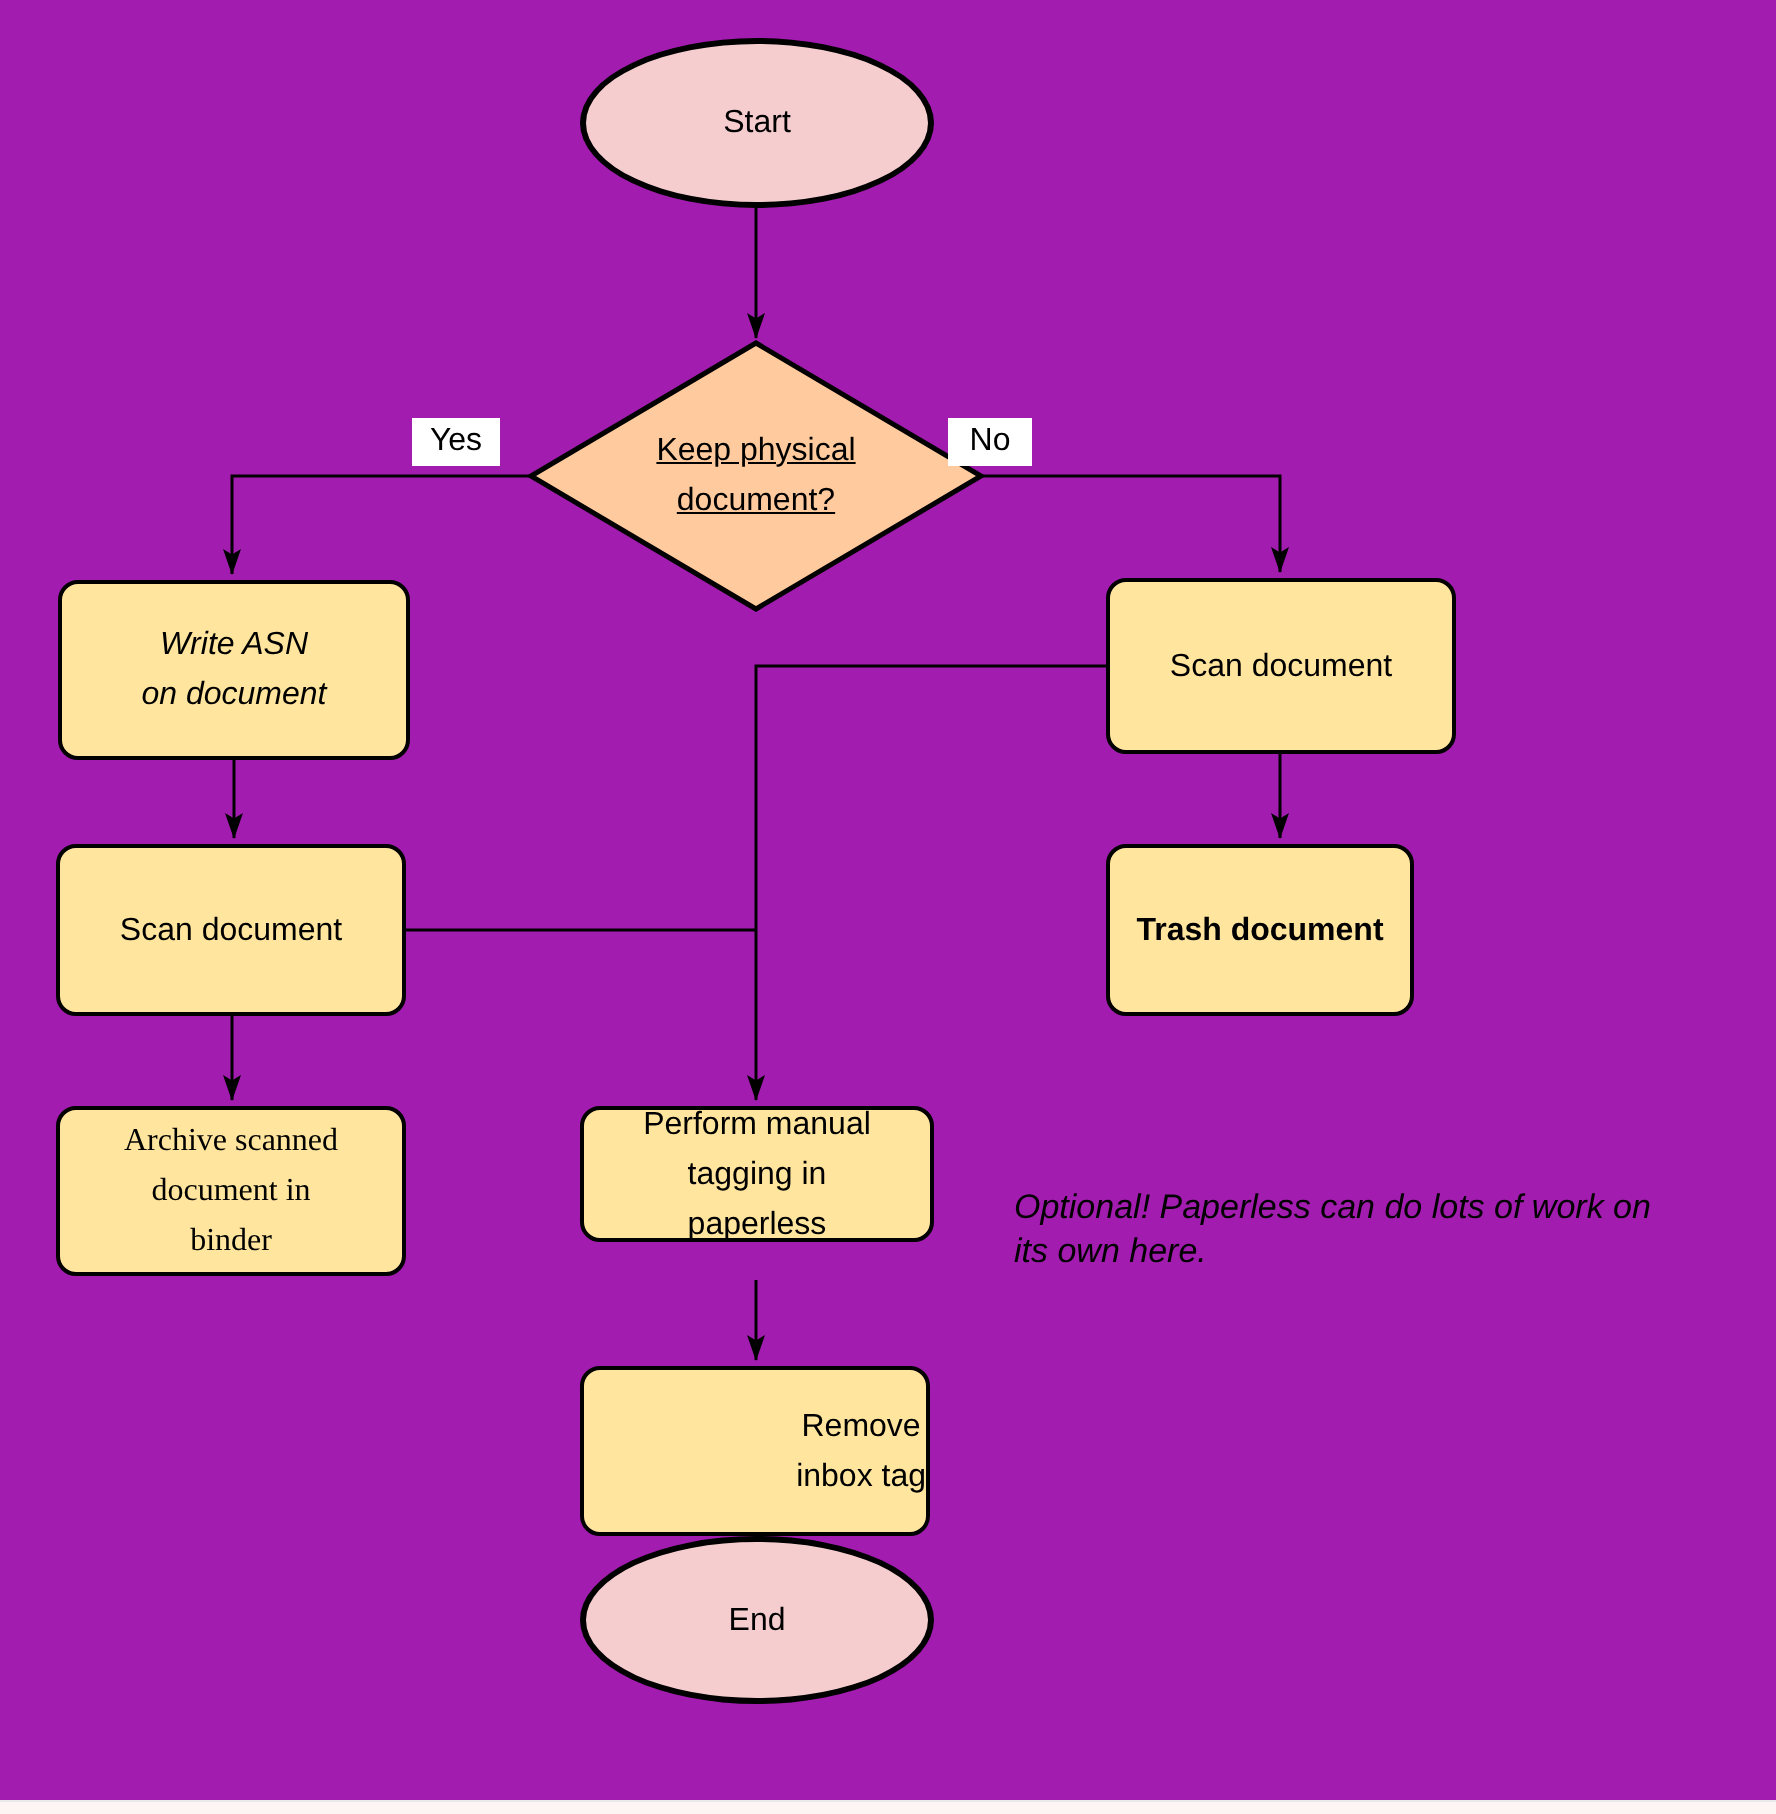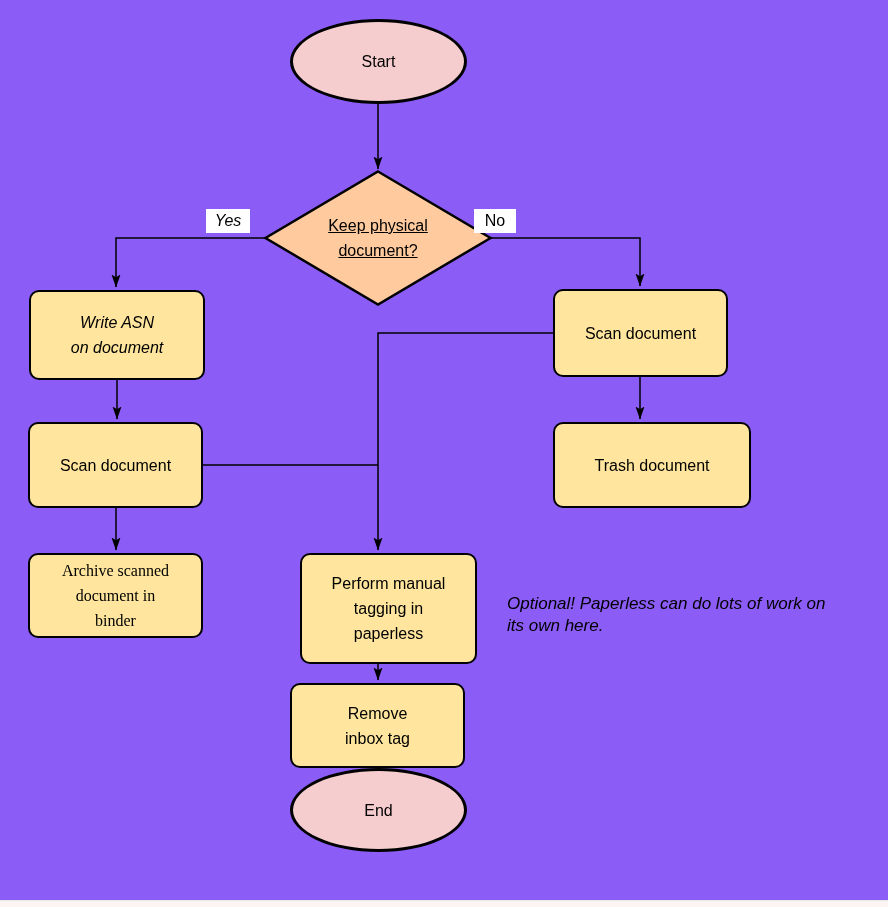--- a/index.html
+++ b/index.html
@@ -4,21 +4,21 @@
 <style>
   html, body {
     margin: 0;
     padding: 0;
     background: #ffffff;
   }
   .canvas {
     position: relative;
     width: 888px;
     height: 907px;
-    background: #8b5cf6;
+    background: #a21caf;
     overflow: hidden;
     font-family: "Liberation Sans", "DejaVu Sans", sans-serif;
     color: #000000;
   }
   .edges-layer {
     position: absolute;
     left: 0;
     top: 0;
   }
   .edge {
@@ -112,21 +112,21 @@
     <path class="edge" d="M 378 768 L 378 807" marker-end="url(#arrow)"></path>
   </svg>
 
   <div class="node terminal" style="left:290px; top:19px; width:177px; height:85px;">
     <span class="label">Start</span>
   </div>
 
   <div class="decision-label" style="left:288px; top:205px; width:180px; height:66px;text-decoration:underline;">Keep physical
 document?</div>
 
-  <div class="edge-label" style="left:206px; top:209px; width:40px; height:24px;font-style:italic;">Yes</div>
+  <div class="edge-label" style="left:206px; top:209px; width:40px; height:24px;">Yes</div>
   <div class="edge-label" style="left:474px; top:209px; width:38px; height:24px;">No</div>
 
   <div class="node process" style="left:29px; top:290px; width:176px; height:90px;font-style:italic;">
     <span class="label">Write ASN
 on document</span>
   </div>
 
   <div class="node process" style="left:28px; top:422px; width:175px; height:86px;">
     <span class="label">Scan document</span>
   </div>
@@ -134,34 +134,34 @@
   <div class="node process" style="left:28px; top:553px; width:175px; height:85px;font-family:Liberation Serif, serif;">
     <span class="label">Archive scanned
 document in
 binder</span>
   </div>
 
   <div class="node process" style="left:553px; top:289px; width:175px; height:88px;">
     <span class="label">Scan document</span>
   </div>
 
-  <div class="node process" style="left:553px; top:422px; width:198px; height:86px;">
+  <div class="node process" style="left:553px; top:422px; width:154px; height:86px;font-weight:bold;">
     <span class="label">Trash document</span>
   </div>
 
-  <div class="node process" style="left:300px; top:553px; width:177px; height:111px;">
+  <div class="node process" style="left:290px; top:553px; width:177px; height:68px;">
     <span class="label">Perform manual
 tagging in
 paperless</span>
   </div>
 
   <div class="note" style="left:483px; top:593px; width:402px;">Optional! Paperless can do lots of work on
 its own here.</div>
 
-  <div class="node process" style="left:290px; top:683px; width:175px; height:85px;">
+  <div class="node process" style="left:290px; top:683px; width:175px; height:85px;justify-content:flex-end;">
     <span class="label">Remove
 inbox tag</span>
   </div>
 
   <div class="node terminal" style="left:290px; top:768px; width:177px; height:84px;">
     <span class="label">End</span>
   </div>
 
   <div class="bottom-edge"></div>
 

